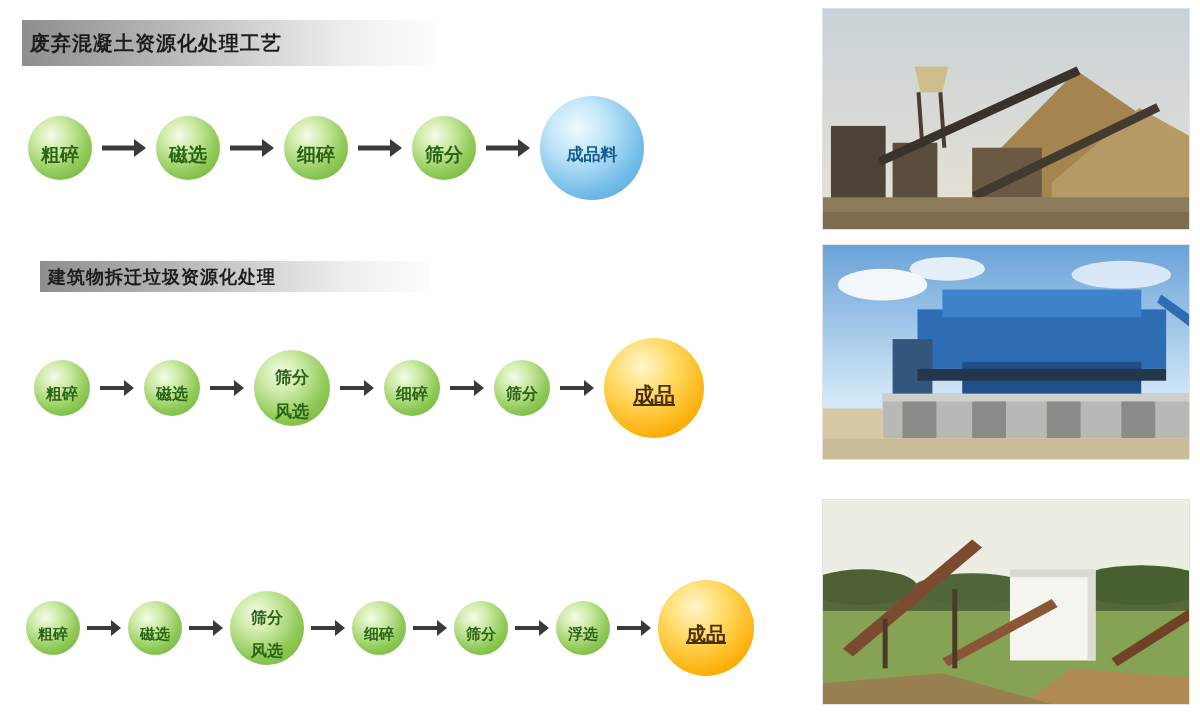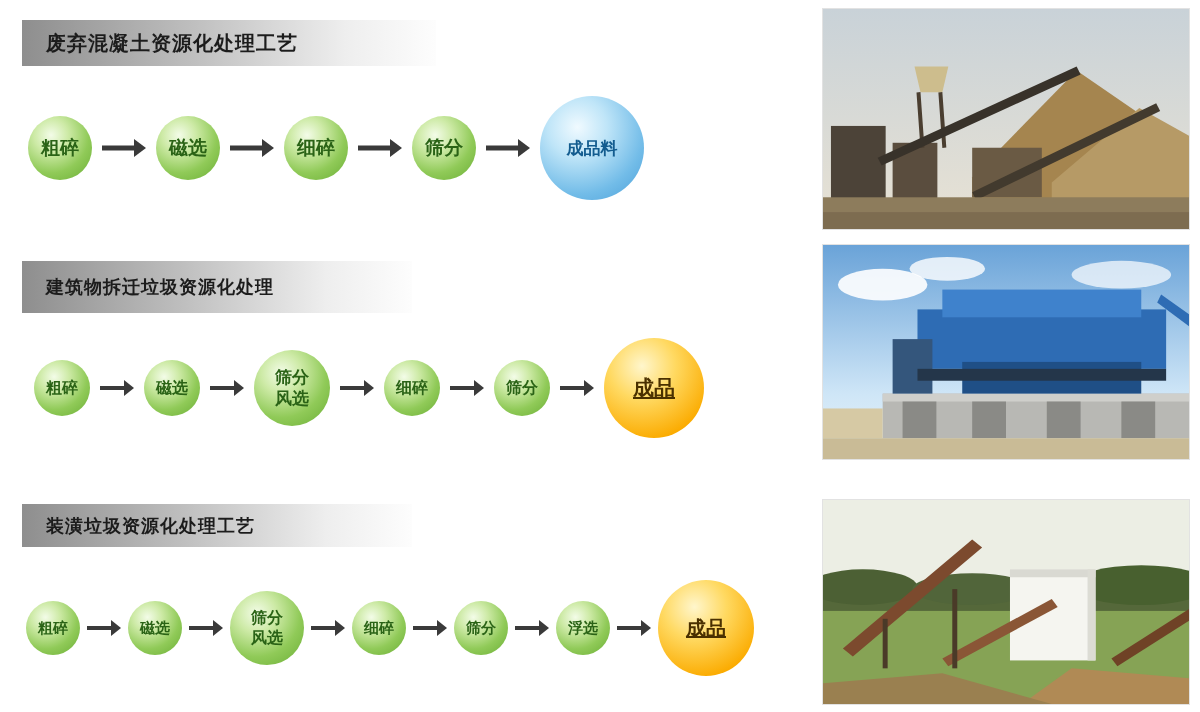--- a/index.html
+++ b/index.html
@@ -3,25 +3,25 @@
 <meta charset="utf-8">
 <style>
   html,body{margin:0;padding:0;background:#ffffff;}
   body{font-family:"Liberation Sans","DejaVu Sans",sans-serif;}
   .canvas{position:relative;width:1200px;height:712px;background:#ffffff;overflow:hidden;}
 
   
   .banner{
     position:absolute;display:flex;align-items:center;
     background:linear-gradient(90deg,var(--banner-gray,#8e8e8e) 0%,#bdbdbd 40%,#eeeeee 78%,#fdfdfd 100%);
-    padding-left:24px;box-sizing:border-box;
+    padding-left:8px;box-sizing:border-box;
     color:#1c1c1c;font-weight:bold;letter-spacing:1px;
   }
   .banner-1{left:22px;top:20px;width:414px;height:46px;font-size:20px;}
-  .banner-2{left:22px;top:261px;width:390px;height:52px;font-size:18px;}
+  .banner-2{left:40px;top:261px;width:390px;height:31px;font-size:18px;}
   .banner-3{left:22px;top:504px;width:390px;height:43px;font-size:18px;}
 
   
   .flow{position:absolute;display:flex;align-items:center;}
   .flow-1{left:28px;top:93px;height:110px;gap:10px;}
   .flow-2{left:34px;top:338px;height:100px;gap:10px;}
   .flow-3{left:26px;top:580px;height:96px;gap:7px;}
 
   
   .ball{
@@ -42,21 +42,21 @@
     text-decoration:underline;
   }
   .s1-g{width:64px;height:64px;font-size:19px;}
   .s1-b{width:104px;height:104px;font-size:17px;}
   .s2-g{width:56px;height:56px;font-size:16px;}
   .s2-m{width:76px;height:76px;font-size:17px;line-height:1.25;}
   .s2-o{width:100px;height:100px;font-size:21px;}
   .s3-g{width:54px;height:54px;font-size:15px;}
   .s3-m{width:74px;height:74px;font-size:16px;line-height:1.25;}
   .s3-o{width:96px;height:96px;font-size:20px;}
-  .ball .l{display:block;}
+  .ball .l{display:block;margin-top:13px;}
 
   
   .arrow{position:relative;width:44px;height:18px;flex:none;}
   .arrow::before{content:"";position:absolute;left:0;top:50%;transform:translateY(-50%);
     width:32px;height:5px;background:var(--arrow,#3a3a3a);}
   .arrow::after{content:"";position:absolute;right:0;top:50%;transform:translateY(-50%);
     border-left:12px solid var(--arrow,#3a3a3a);border-top:9px solid transparent;border-bottom:9px solid transparent;}
   .arrow.sm{width:34px;}
   .arrow.sm::before{width:24px;height:4px;}
   .arrow.sm::after{border-left-width:10px;border-top-width:8px;border-bottom-width:8px;}
@@ -176,23 +176,20 @@
       <rect x="120" y="45" width="200" height="28" fill="#3f82cc"></rect>
       <rect x="70" y="95" width="40" height="55" fill="#34567c"></rect>
       <rect x="140" y="118" width="180" height="32" fill="#1f4f86"></rect>
       <rect x="95" y="125" width="250" height="12" fill="#24364a"></rect>
       <path d="M340 50 L368 70 L368 82 L336 58 Z" fill="#2e6cb4"></path>
       <rect x="0" y="195" width="368" height="21" fill="#c9bb96"></rect>
       <rect x="0" y="165" width="60" height="30" fill="#d6c9a4"></rect>
     </svg>
   </figure>
 
-  <div class="banner banner-3">
-    <span>装潢垃圾资源化处理工艺</span>
-  </div>
 
   <div class="flow flow-3">
     <div class="ball green s3-g">
       <span class="l">粗碎</span>
     </div>
     <div class="arrow sm"></div>
     <div class="ball green s3-g">
       <span class="l">磁选</span>
     </div>
     <div class="arrow sm"></div>

